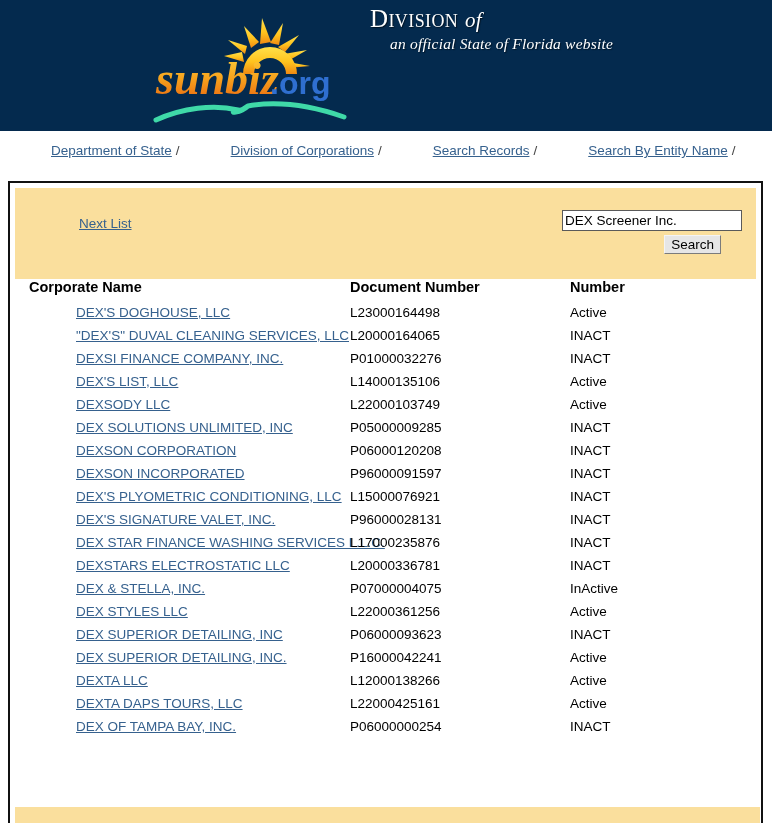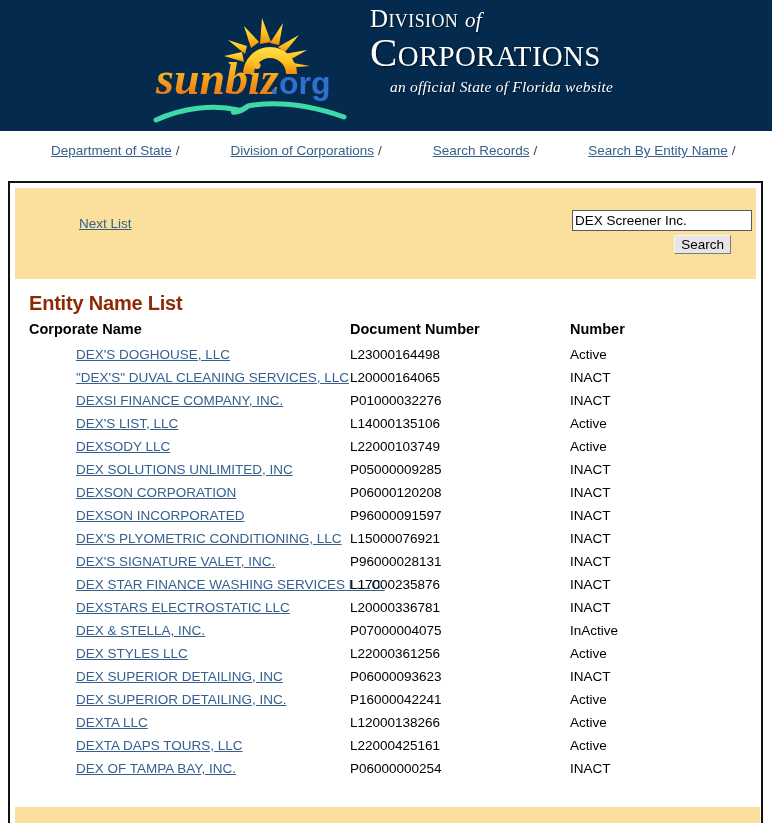--- a/index.html
+++ b/index.html
@@ -123,21 +123,21 @@
   .nextlist {
     position: absolute;
     left: 17px;
     top: 28px;
     font-size: 13.5px;
     color: #36618e;
     text-decoration: underline;
   }
   .search-area {
     position: absolute;
-    right: 4px;
+    right: 14px;
     top: 22px;
     width: 190px;
     text-align: right;
   }
   .search-input {
     width: 174px;
     height: 17px;
     font-family: "Liberation Sans", sans-serif;
     font-size: 13.5px;
     padding: 1px 2px;
@@ -257,21 +257,20 @@
 
         <text x="4" y="78" font-family="Liberation Serif, serif" font-size="46" font-style="italic" font-weight="bold" fill="url(#textGrad)">sunbiz</text>
         <text x="118" y="78" font-family="Liberation Sans, sans-serif" font-size="32" font-weight="bold" fill="#2f6fd0">.org</text>
 
         <path d="M4 104 C 30 92, 62 88, 86 94 C 74 98, 88 97, 96 90 C 130 84, 166 92, 192 101" fill="none" stroke="#3fd9a8" stroke-width="5" stroke-linecap="round"></path>
       </svg>
     </div>
 
     <div class="title-block">
       <div class="t-division"><span>Division</span> <span class="of">of</span></div>
-      <div class="t-corporations">Corporations</div>
       <div class="t-tagline">an official State of Florida website</div>
     </div>
 
   </div>
 </div>
 
 <div class="breadcrumb">
   <a href="#">Department of State</a><span class="sep">/</span><a href="#">Division of Corporations</a><span class="sep">/</span><a href="#">Search Records</a><span class="sep">/</span><a href="#">Search By Entity Name</a><span class="sep">/</span>
 </div>
 
@@ -280,21 +279,20 @@
   <div class="searchband">
     <a href="#" class="nextlist">Next List</a>
     <div class="search-area">
       <input class="search-input" type="text" value="DEX Screener Inc." style="">
       <br>
       <button class="search-btn">Search</button>
     </div>
   </div>
 
   <div class="results">
-    <div class="list-title">Entity Name List</div>
 
     <table class="entity-table">
       <colgroup>
         <col class="c-name">
         <col class="c-doc">
         <col class="c-status">
       </colgroup>
       <thead>
         <tr>
           <th>Corporate Name</th>

